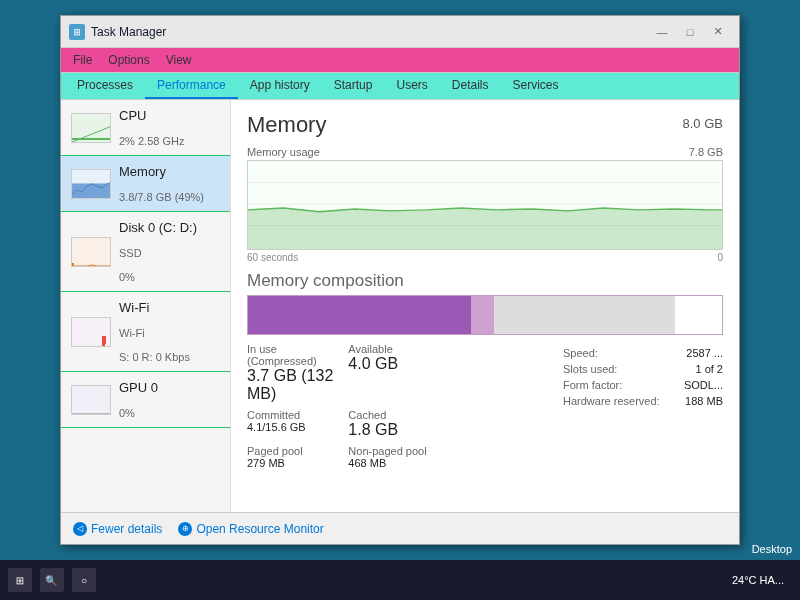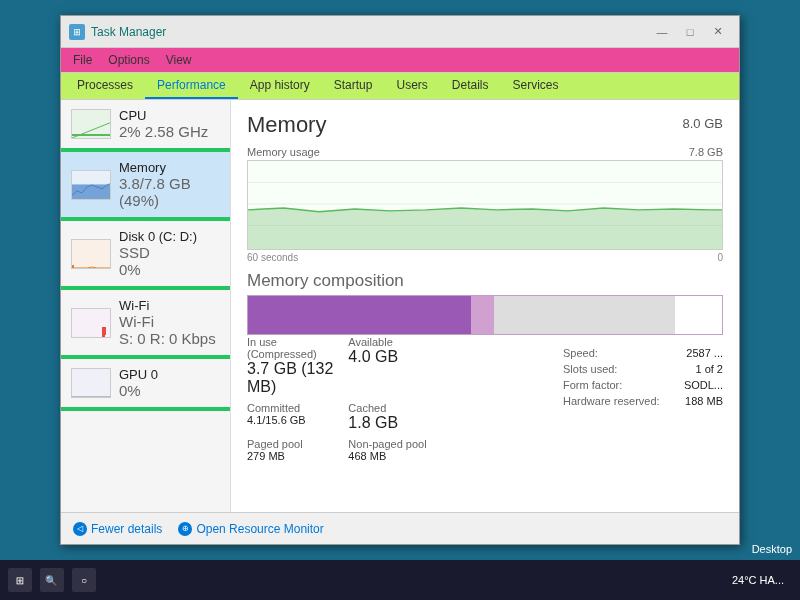--- a/index.html
+++ b/index.html
@@ -85,21 +85,21 @@
       border-radius: 2px;
       display: flex;
       align-items: center;
       justify-content: center;
       font-size: 9px;
       color: white;
     }
     .title-text {
       flex: 1;
       font-size: 12px;
-      color: #0f766e;
+      color: #0f172a;
     }
     .window-controls {
       display: flex;
       gap: 2px;
     }
     .win-btn {
       width: 26px;
       height: 20px;
       border: none;
       background: transparent;
@@ -118,21 +118,21 @@
       flex-shrink: 0;
     }
     .menu-item {
       padding: 3px 8px;
       cursor: pointer;
       font-size: 12px;
       color: #333;
     }
     .tabs-bar {
       display: flex;
-      background: #bef264;
+      background: #5eead4;
       border-bottom: 1px solid #ccc;
       padding: 0 4px;
       flex-shrink: 0;
     }
     .tab {
       padding: 5px 12px;
       cursor: pointer;
       font-size: 12px;
       color: #333;
       border-bottom: 2px solid transparent;
@@ -152,21 +152,21 @@
       background: #f5f5f5;
       border-right: 1px solid #ddd;
       overflow-y: auto;
       flex-shrink: 0;
     }
     .sidebar-item {
       display: flex;
       align-items: center;
       padding: 8px 10px;
       cursor: pointer;
-      border-bottom: 4px solid #22c55e;
+      border-bottom: 1px solid #22c55e;
     }
     .sidebar-item.active { background: #cce4f7; }
     .sidebar-thumb {
       width: 40px;
       height: 30px;
       background: #e0e0e0;
       border: 1px solid #ccc;
       margin-right: 8px;
       flex-shrink: 0;
       position: relative;
@@ -223,22 +223,23 @@
     .sidebar-thumb-gpu {
       background: #f0f0f8;
     }
     .sidebar-info {}
     .sidebar-name {
       font-size: 13px;
       font-weight: 500;
       color: #222;
     }
     .sidebar-sub {
-      font-size: 15px;
+      font-size: 11px;
       color: #666;
+      margin-top: 12px;
     }
     
     .main-panel {
       flex: 1;
       padding: 12px 16px;
       background: white;
       overflow-y: auto;
     }
     .panel-header {
       display: flex;
@@ -307,21 +308,21 @@
     }
     .comp-free {
       background: white;
       width: 10%;
     }
     
     .stats-grid {
       display: grid;
       grid-template-columns: 1fr 1fr 1fr;
       gap: 6px 12px;
-      margin-top: 1px;
+      margin-top: 8px;
     }
     .stat-item {}
     .stat-label {
       font-size: 11px;
       color: #666;
     }
     .stat-value {
       font-size: 16px;
       font-weight: 400;
       color: #222;

